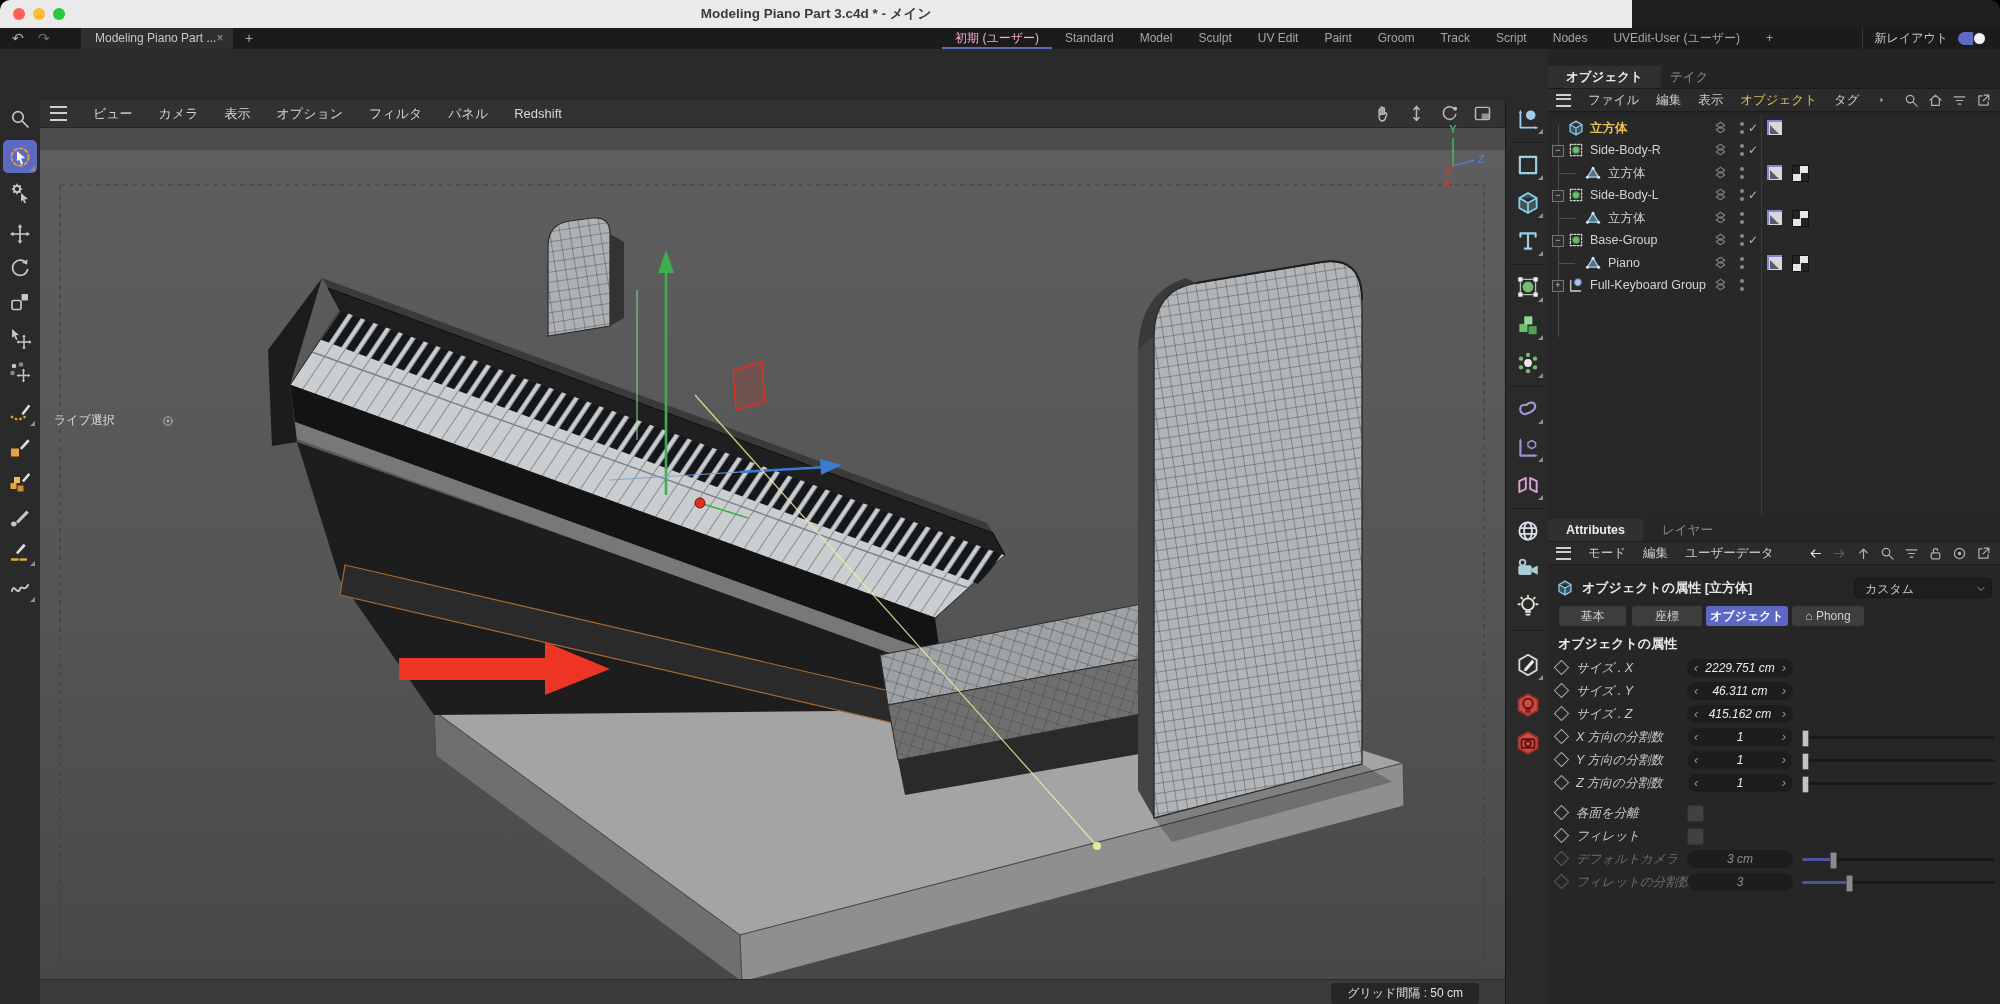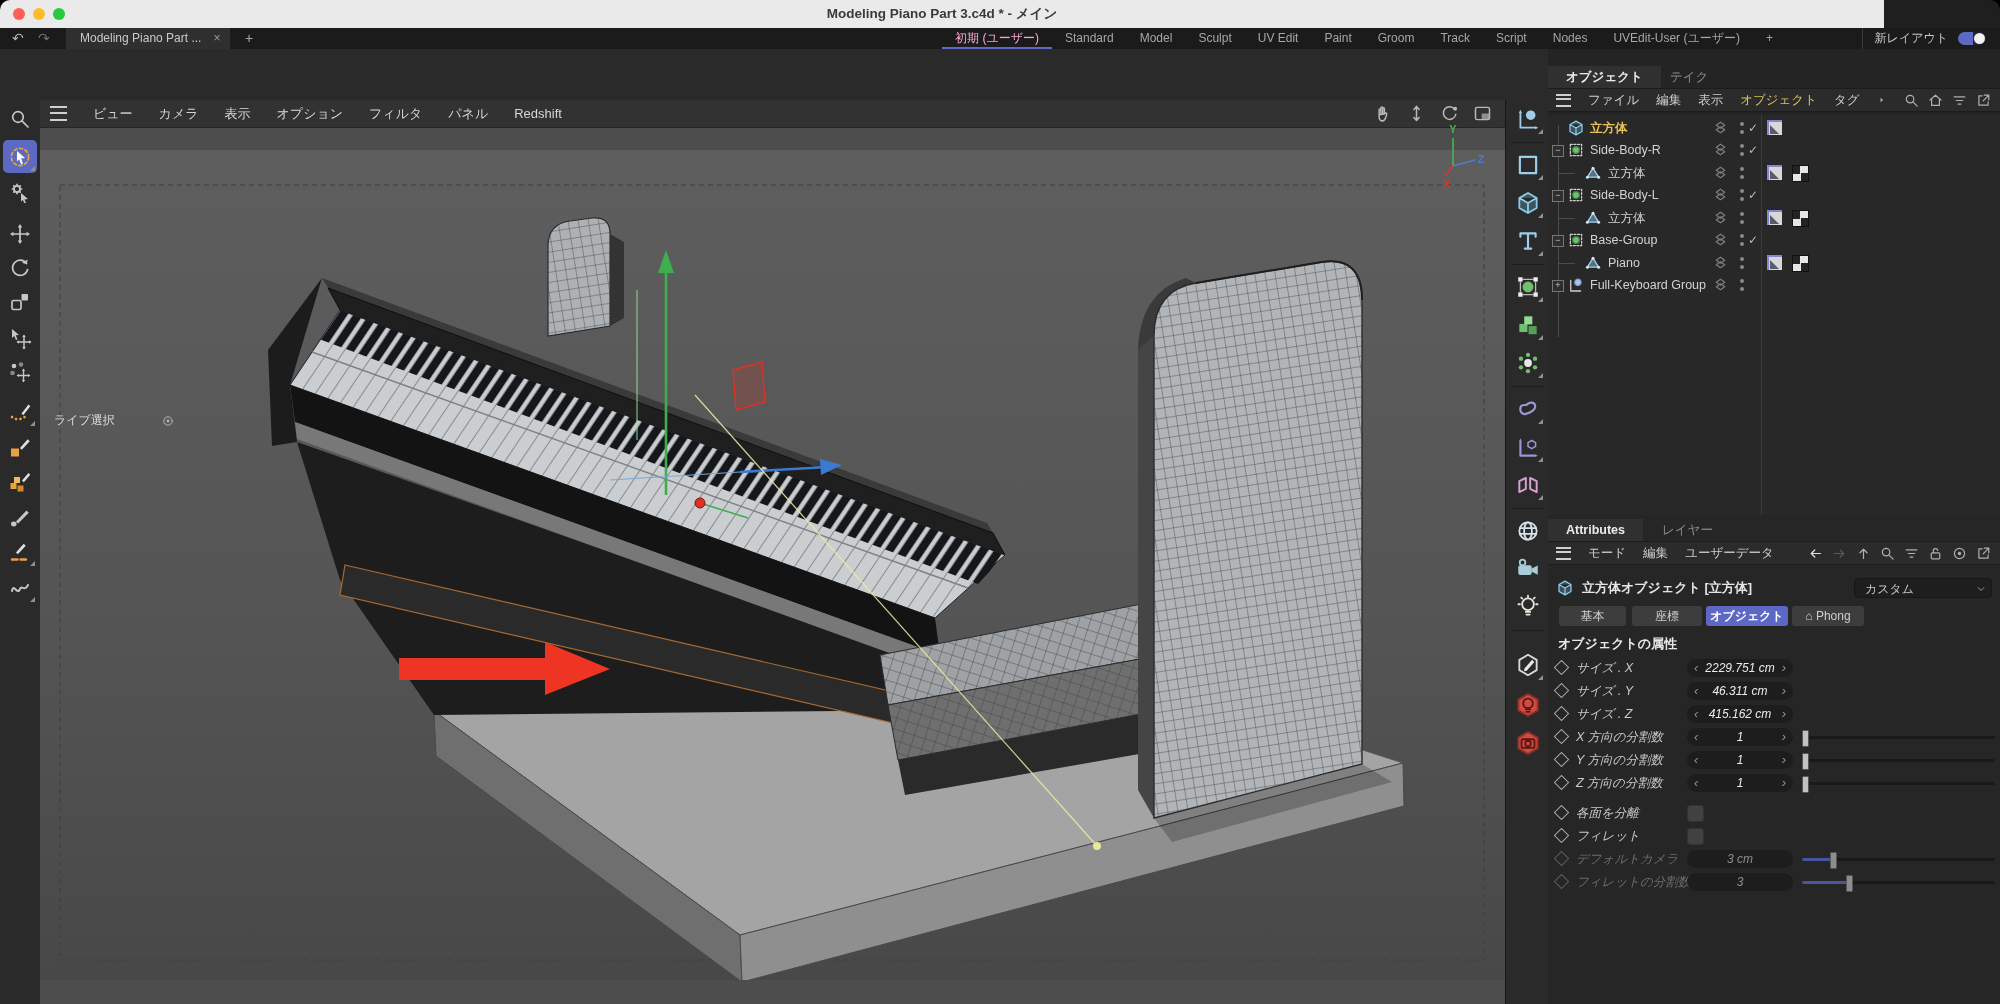--- a/index.html
+++ b/index.html
@@ -1,25 +1,25 @@
 <!DOCTYPE html>
 <html><head>
 <meta charset="utf-8">
 <style>
   html,body{margin:0;padding:0;background:#000;}
   body{width:2000px;height:1004px;position:relative;font-family:"Liberation Sans","DejaVu Sans",sans-serif;overflow:hidden;-webkit-font-smoothing:antialiased;}
   .win{position:absolute;inset:0;background:#1f1f1f;border-radius:10px 10px 0 0;overflow:hidden;}
   
-  .titlebar{position:absolute;left:0;top:0;width:1884px;height:28px;background:#eaeaea;border-bottom:1px solid #3b82f6;}
+  .titlebar{position:absolute;left:0;top:0;width:1632px;height:28px;background:#eaeaea;border-bottom:1px solid #3b82f6;}
   .tl{position:absolute;top:8px;width:12px;height:12px;border-radius:50%;}
   .title{position:absolute;left:0;right:0;top:0;height:28px;line-height:28px;text-align:center;font-size:13.5px;font-weight:700;color:#3a3a3a;}
   
   .tabbar{position:absolute;left:0;top:28px;width:2000px;height:21px;background:#1b1b1b;}
   .histbtn{position:absolute;top:0;height:21px;line-height:20px;color:#b5b5b5;font-size:14px;}
-  .doctab{position:absolute;left:66px;top:0;height:21px;background:#2f2f2f;color:#c9c9c9;font-size:12px;line-height:21px;padding:0 10px 0 14px;display:flex;gap:12px;align-items:center;}
+  .doctab{position:absolute;left:81px;top:0;height:21px;background:#2f2f2f;color:#c9c9c9;font-size:12px;line-height:21px;padding:0 10px 0 14px;display:flex;align-items:center;}
   .doctab .x{color:#9a9a9a;font-size:12px;}
   .addtab{position:absolute;left:238px;top:0;width:22px;height:21px;color:#a8a8a8;text-align:center;line-height:20px;font-size:14px;}
   .laytabs{position:absolute;right:214px;top:0;height:21px;display:flex;align-items:stretch;}
   .laytab{padding:0 13px;line-height:20px;font-size:12px;color:#a6a6a6;white-space:nowrap;}
   .laytab.on{color:#f9a8d4;box-shadow:inset 0 -2px 0 #5c6ac4;text-align:right;}
   .newlay{position:absolute;right:52px;top:0;height:21px;line-height:20px;font-size:12px;color:#c8c8c8;padding-left:12px;border-left:1px solid #3a3a3a;}
   .toggle{position:absolute;right:14px;top:4px;width:28px;height:13px;border-radius:7px;background:linear-gradient(90deg,#5c6ac4 55%,#23242a 55%);}
   .toggle i{position:absolute;right:1px;top:1px;width:11px;height:11px;border-radius:50%;background:#f2f2f2;}
   
   .toolbar{position:absolute;left:0;top:49px;width:2000px;height:51px;background:#2a2a2b;border-bottom:1px solid #161616;}
@@ -791,20 +791,23 @@
       </svg>
 
       <div class="toollabel">
         <span>ライブ選択</span>
         <svg class="ic">
             <use href="#i-target"></use>
           </svg>
       </div>
     </div>
 
+    <div class="vstatus">
+      <span class="gridlabel">グリッド間隔 : 50 cm</span>
+    </div>
   </div>
 
   <div class="vstrip">
     <span class="vbtn sub" style="top:2px;color:#9ccdeb">
         <svg class="ic">
           <use href="#i-nullobj"></use>
         </svg>
       </span>
     <span class="vsep" style="top:42px"></span>
     <span class="vbtn sub" style="top:48px">
@@ -1118,21 +1121,21 @@
         <svg class="ic">
             <use href="#i-export"></use>
           </svg>
       </span>
     </div>
 
     <div class="objrow">
       <svg class="ic">
           <use href="#i-cube3d"></use>
         </svg>
-      <span class="t">立方体オブジェクト [立方体]</span>
+      <span class="t">オブジェクトの属性 [立方体]</span>
     </div>
     <div class="dropdown">
       <span>カスタム</span>
       <svg class="ic">
           <use href="#i-chevd"></use>
         </svg>
     </div>
 
     <span class="stab" style="left:11px;width:67px">基本</span>
     <span class="stab" style="left:84px;width:70px">座標</span>

